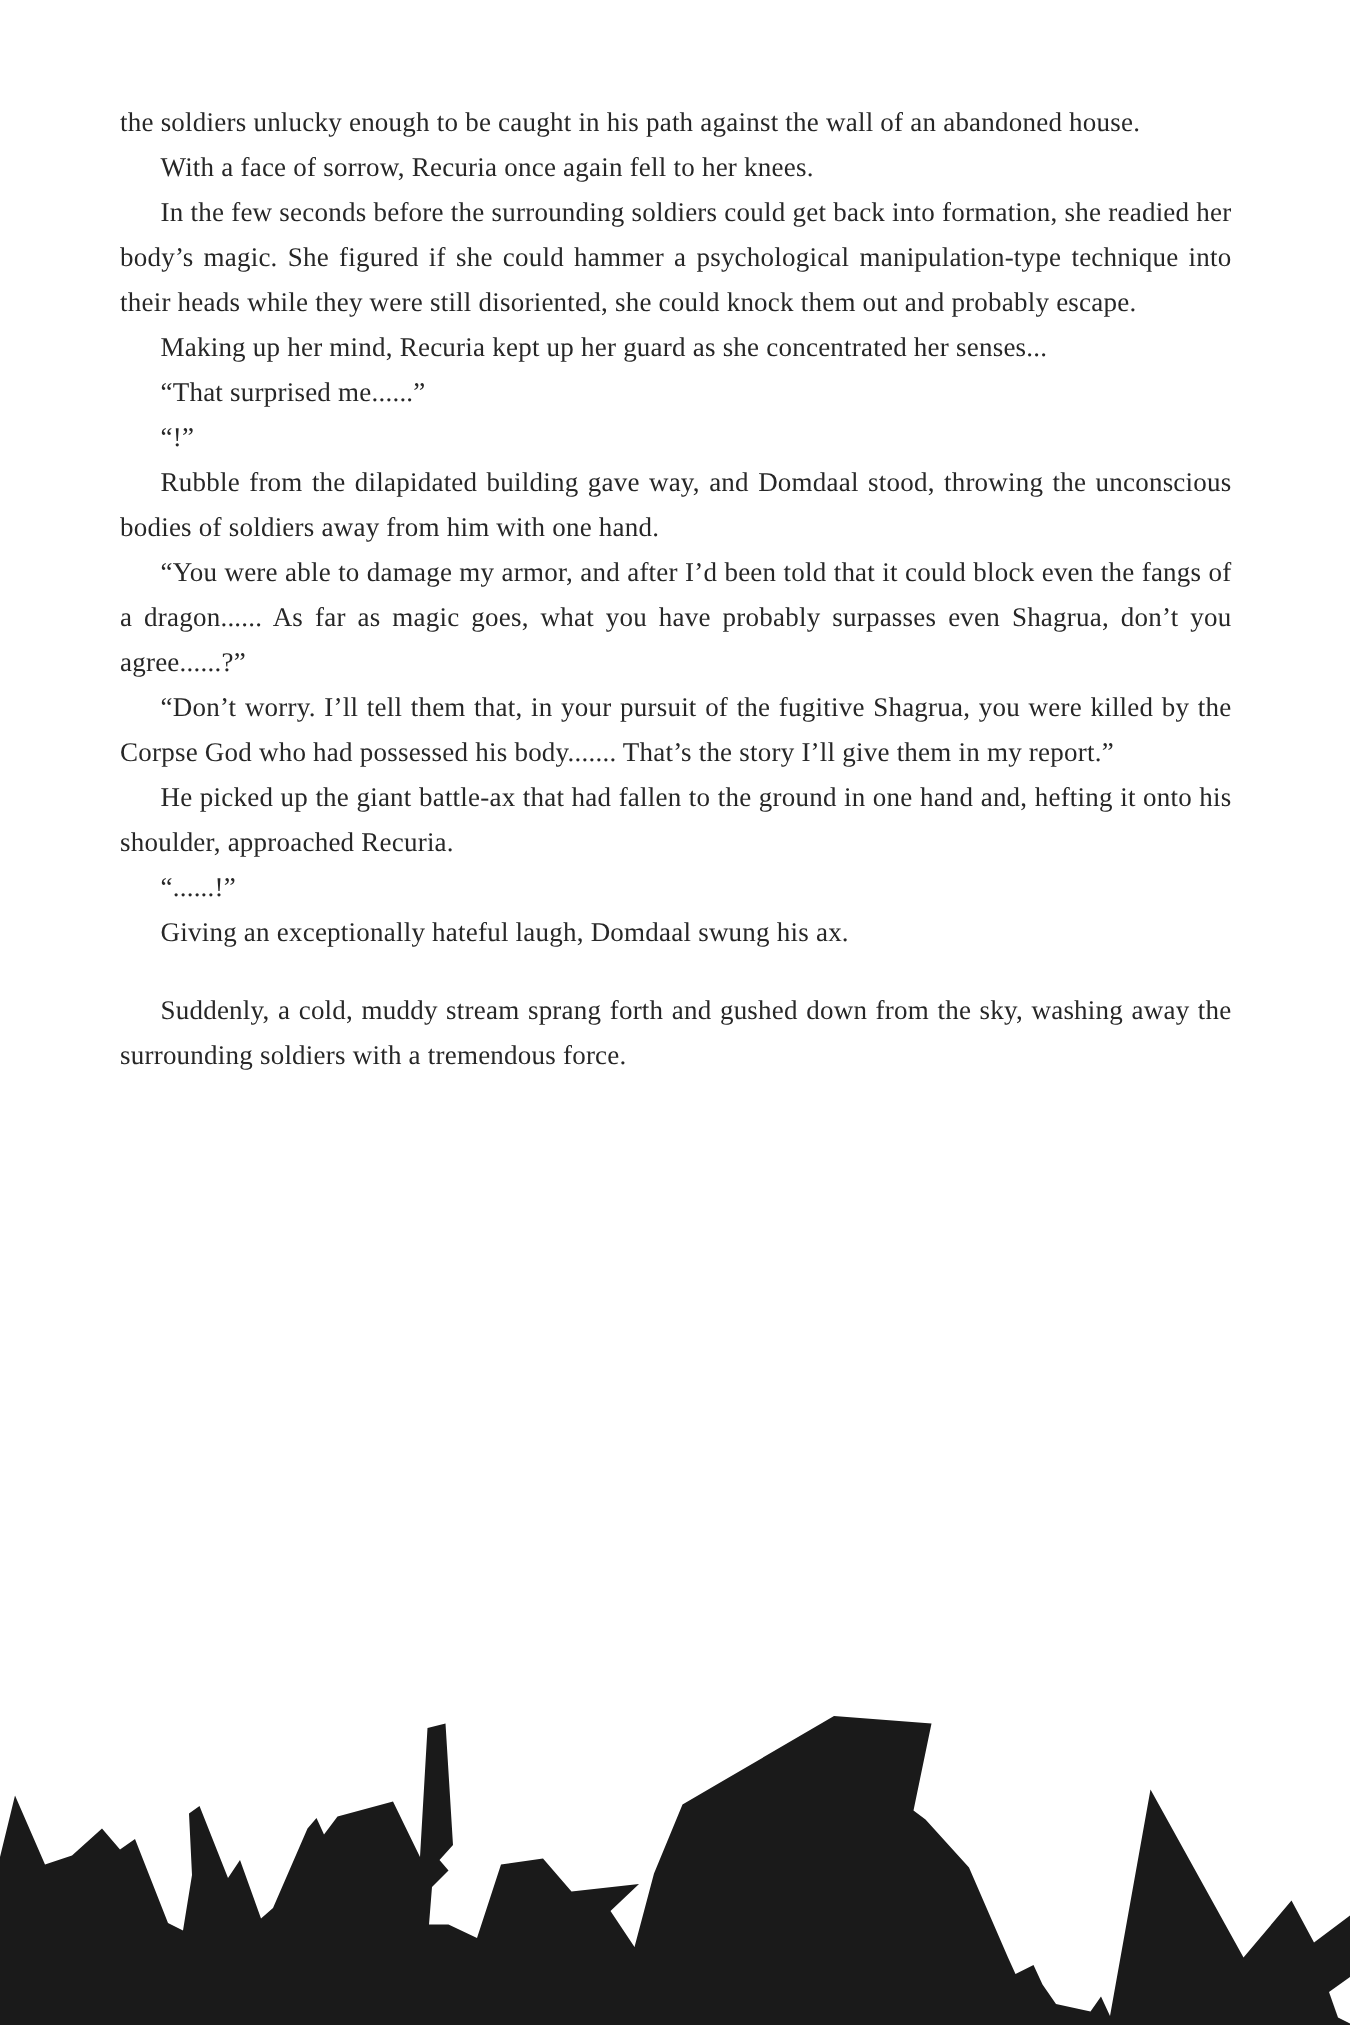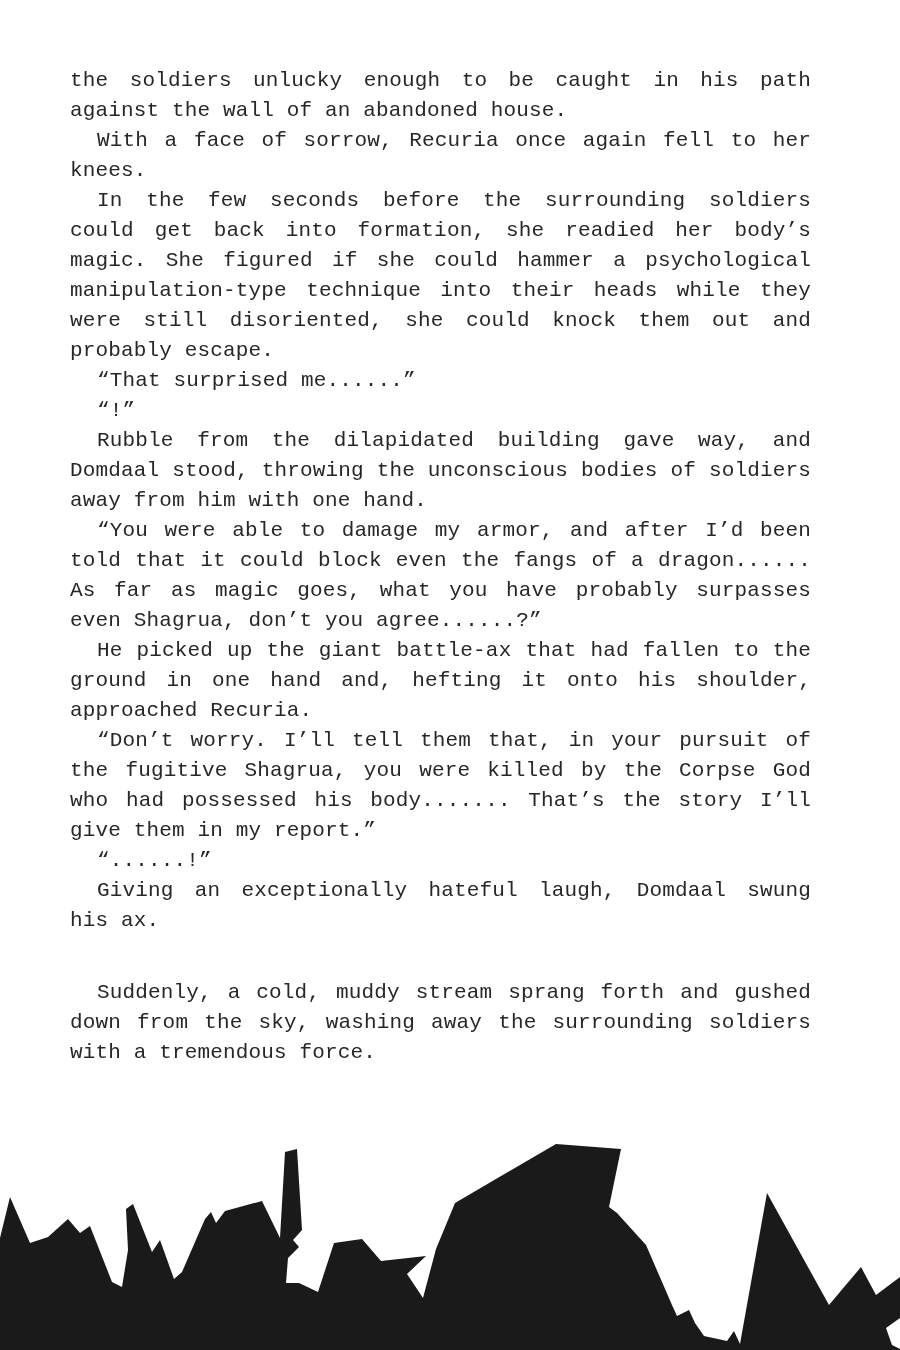--- a/index.html
+++ b/index.html
@@ -9,61 +9,62 @@
   }
   .page {
     position: relative;
     width: 900px;
     height: 1350px;
     background: #ffffff;
     overflow: hidden;
   }
   .text-block {
     position: absolute;
-    left: 70px;
+    left: 80px;
     top: 66px;
     width: 741px;
-    font-family: Liberation Mono, monospace;
-    font-size: 21px;
+    font-family: Liberation Serif, serif;
+    font-size: 18px;
     line-height: 30px;
     letter-spacing: 0.15px;
     text-align: justify;
     color: #272727;
   }
   .text-block p {
     margin: 0;
     padding: 0;
     text-indent: 27px;
   }
   .text-block p.no-indent { text-indent: 0; }
-  .text-block p.gap-before { margin-top: 42px; }
+  .text-block p.gap-before { margin-top: 22px; }
   .illustration {
     position: absolute;
     left: 0;
     bottom: 0;
     width: 900px;
     height: 212px;
     display: block;
   }
 </style>
 </head>
 <body>
 
 <div class="page">
 
   <div class="text-block" style="color: rgb(39, 39, 39);">
       <p class="no-indent">the soldiers unlucky enough to be caught in his path against the wall of an abandoned house.</p>
       <p>With a face of sorrow, Recuria once again fell to her knees.</p>
       <p>In the few seconds before the surrounding soldiers could get back into formation, she readied her body’s magic. She figured if she could hammer a psychological manipulation-type technique into their heads while they were still disoriented, she could knock them out and probably escape.</p>
+      <p>Making up her mind, Recuria kept up her guard as she concentrated her senses...</p>
       <p>“That surprised me......”</p>
       <p>“!”</p>
       <p>Rubble from the dilapidated building gave way, and Domdaal stood, throwing the unconscious bodies of soldiers away from him with one hand.</p>
       <p>“You were able to damage my armor, and after I’d been told that it could block even the fangs of a dragon...... As far as magic goes, what you have probably surpasses even Shagrua, don’t you agree......?”</p>
+      <p>“Don’t worry. I’ll tell them that, in your pursuit of the fugitive Shagrua, you were killed by the Corpse God who had possessed his body....... That’s the story I’ll give them in my report.”</p>
       <p>He picked up the giant battle-ax that had fallen to the ground in one hand and, hefting it onto his shoulder, approached Recuria.</p>
-      <p>“Don’t worry. I’ll tell them that, in your pursuit of the fugitive Shagrua, you were killed by the Corpse God who had possessed his body....... That’s the story I’ll give them in my report.”</p>
       <p>“......!”</p>
       <p>Giving an exceptionally hateful laugh, Domdaal swung his ax.</p>
       <p class="gap-before">Suddenly, a cold, muddy stream sprang forth and gushed down from the sky, washing away the surrounding soldiers with a tremendous force.</p>
     </div>
 
   <svg class="illustration" viewBox="0 1138 900 212" preserveAspectRatio="none" xmlns="http://www.w3.org/2000/svg">
     <polygon points="0,1350 0,1238 10,1197 30,1243 48,1237 68,1219 80,1233 90,1226 112,1282 122,1287 128,1250 126,1209 133,1204 152,1252 160,1240 174,1279 182,1272 205,1219 211,1212 216,1223 225,1211 262,1201 280,1238 285,1152 297,1149 302,1230 293,1240 299,1247 288,1258 286,1283 299,1283 318,1292 334,1243 362,1239 381,1261 426,1256 407,1274 423,1298 436,1249 455,1203 556,1144 621,1149 609,1207 617,1213 646,1245 672,1305 677,1316 689,1310 695,1323 704,1336 727,1341 734,1331 740,1344 767,1193 829,1305 861,1267 876,1295 900,1277 900,1350" fill="#1a1a1a"></polygon>
     <g>
         <polygon points="900,1318 886,1328 892,1345 900,1349" fill="#ffffff"></polygon>
       </g>

